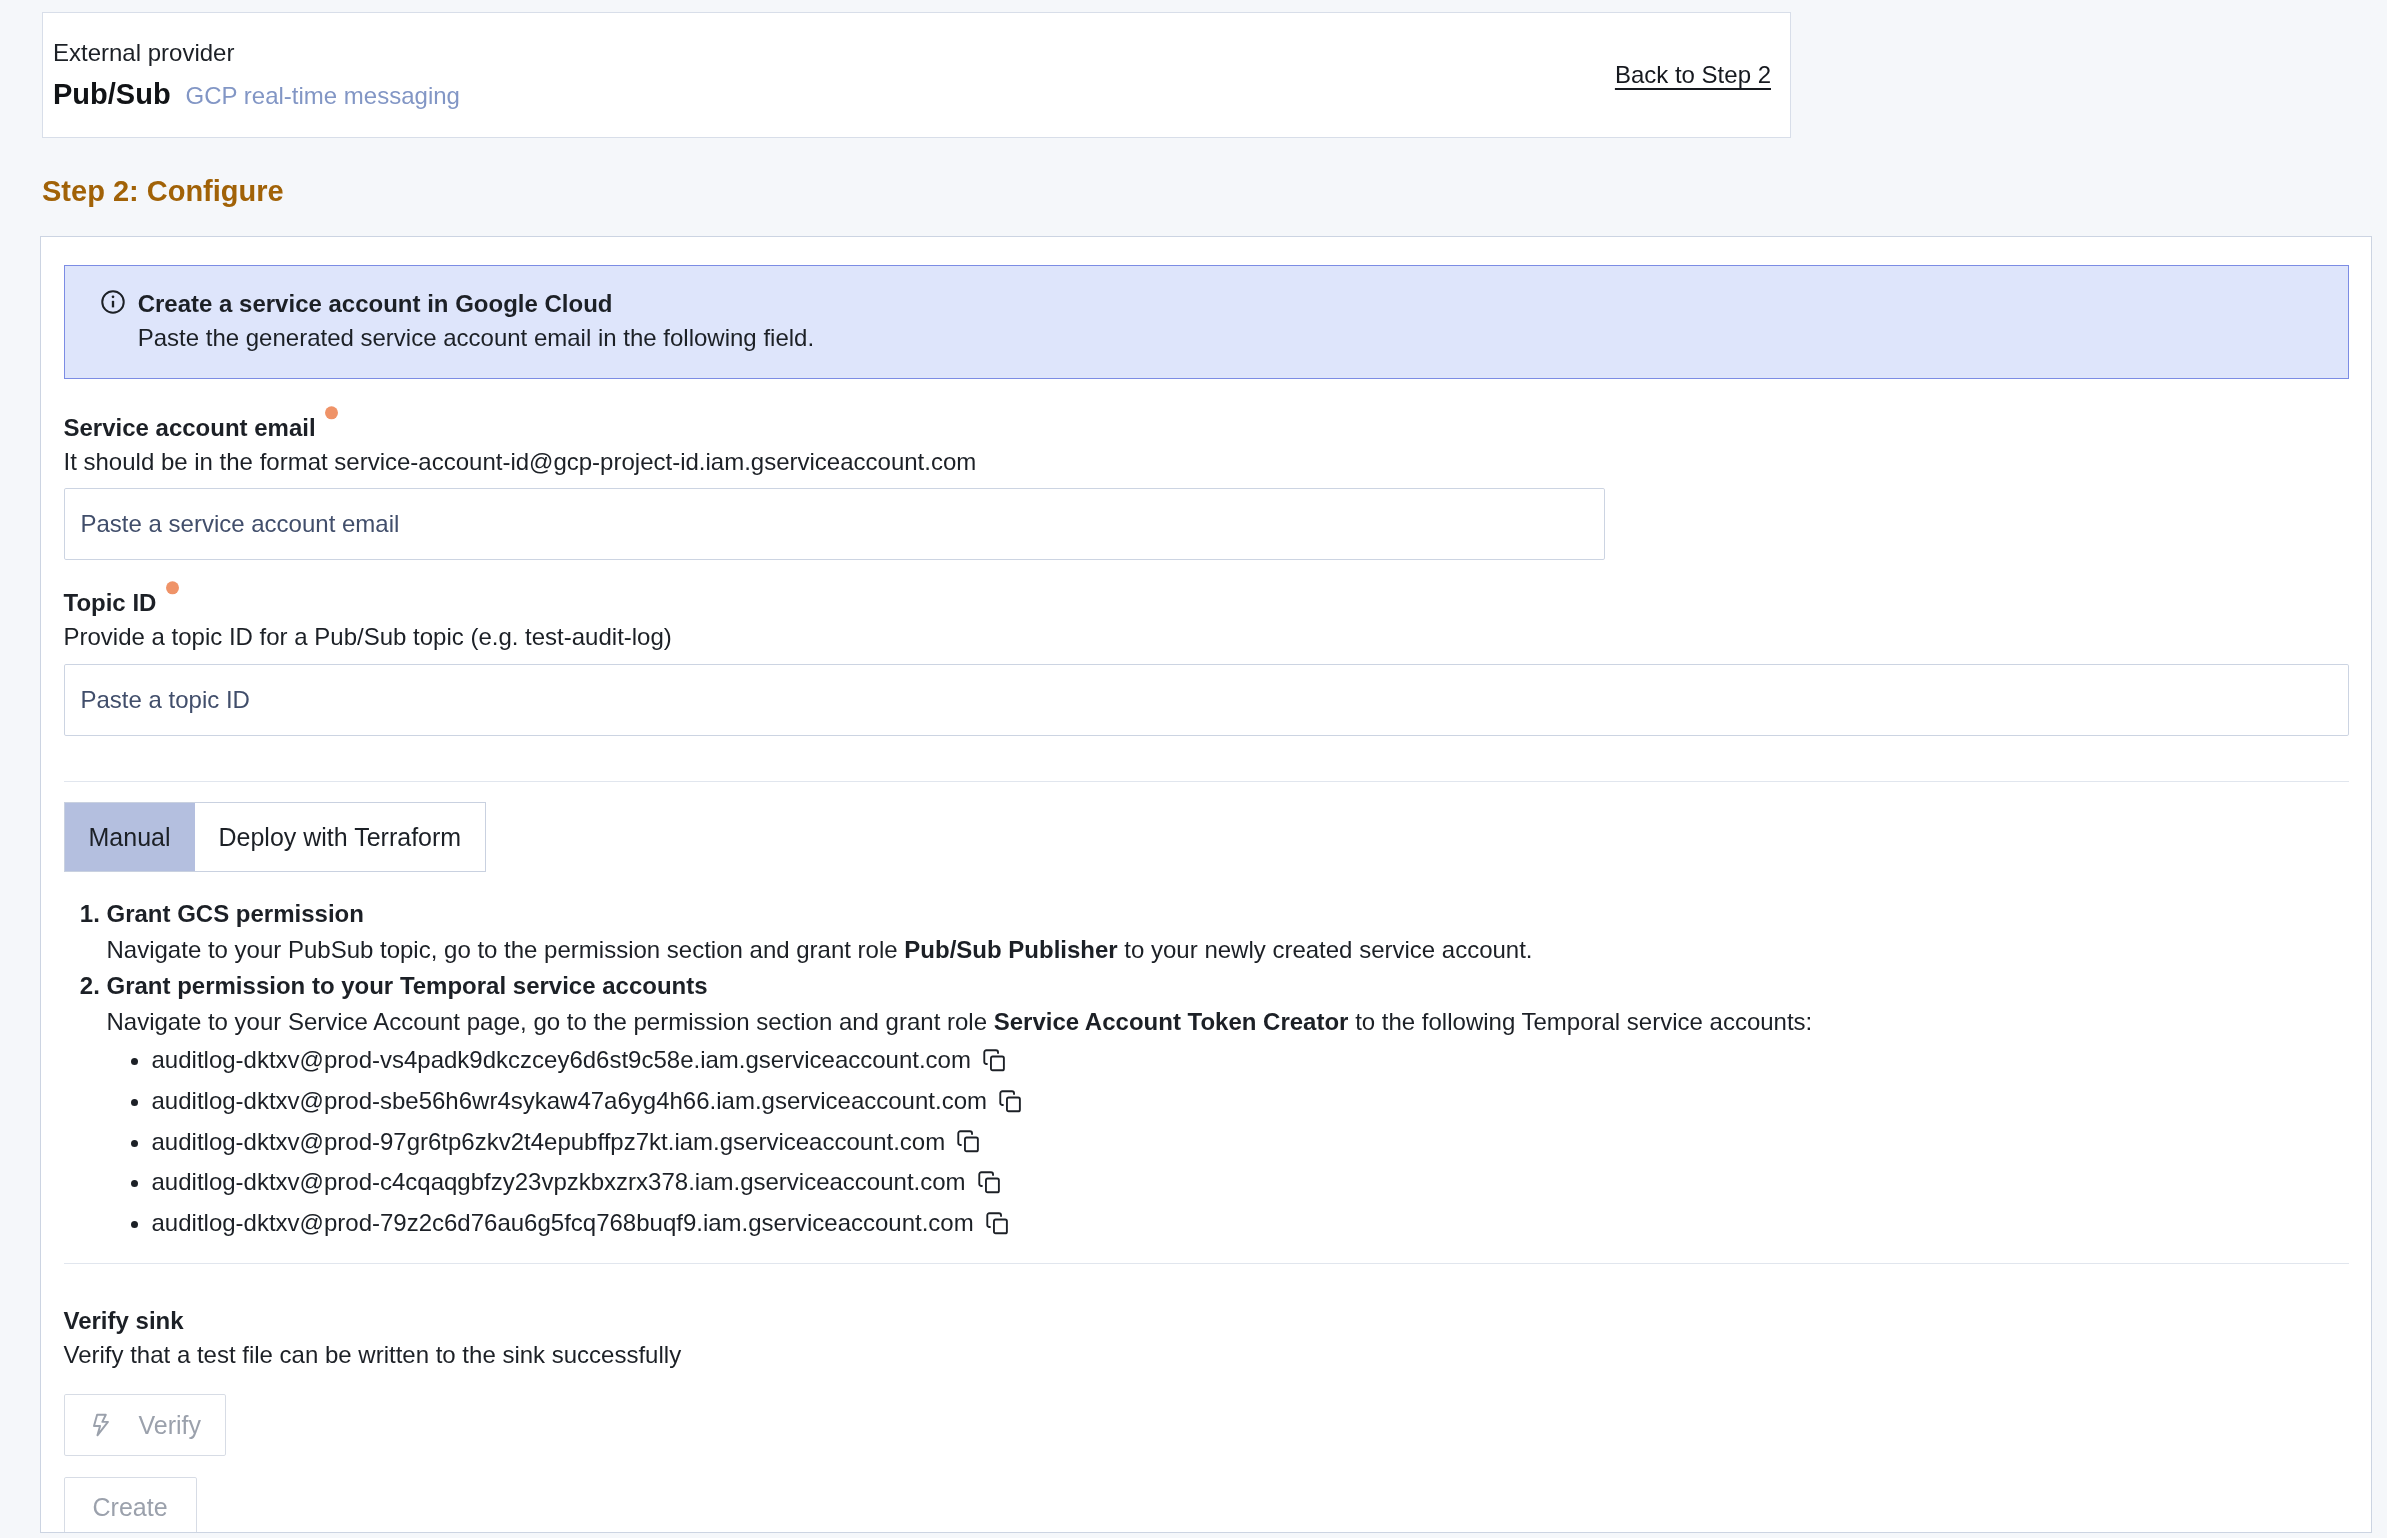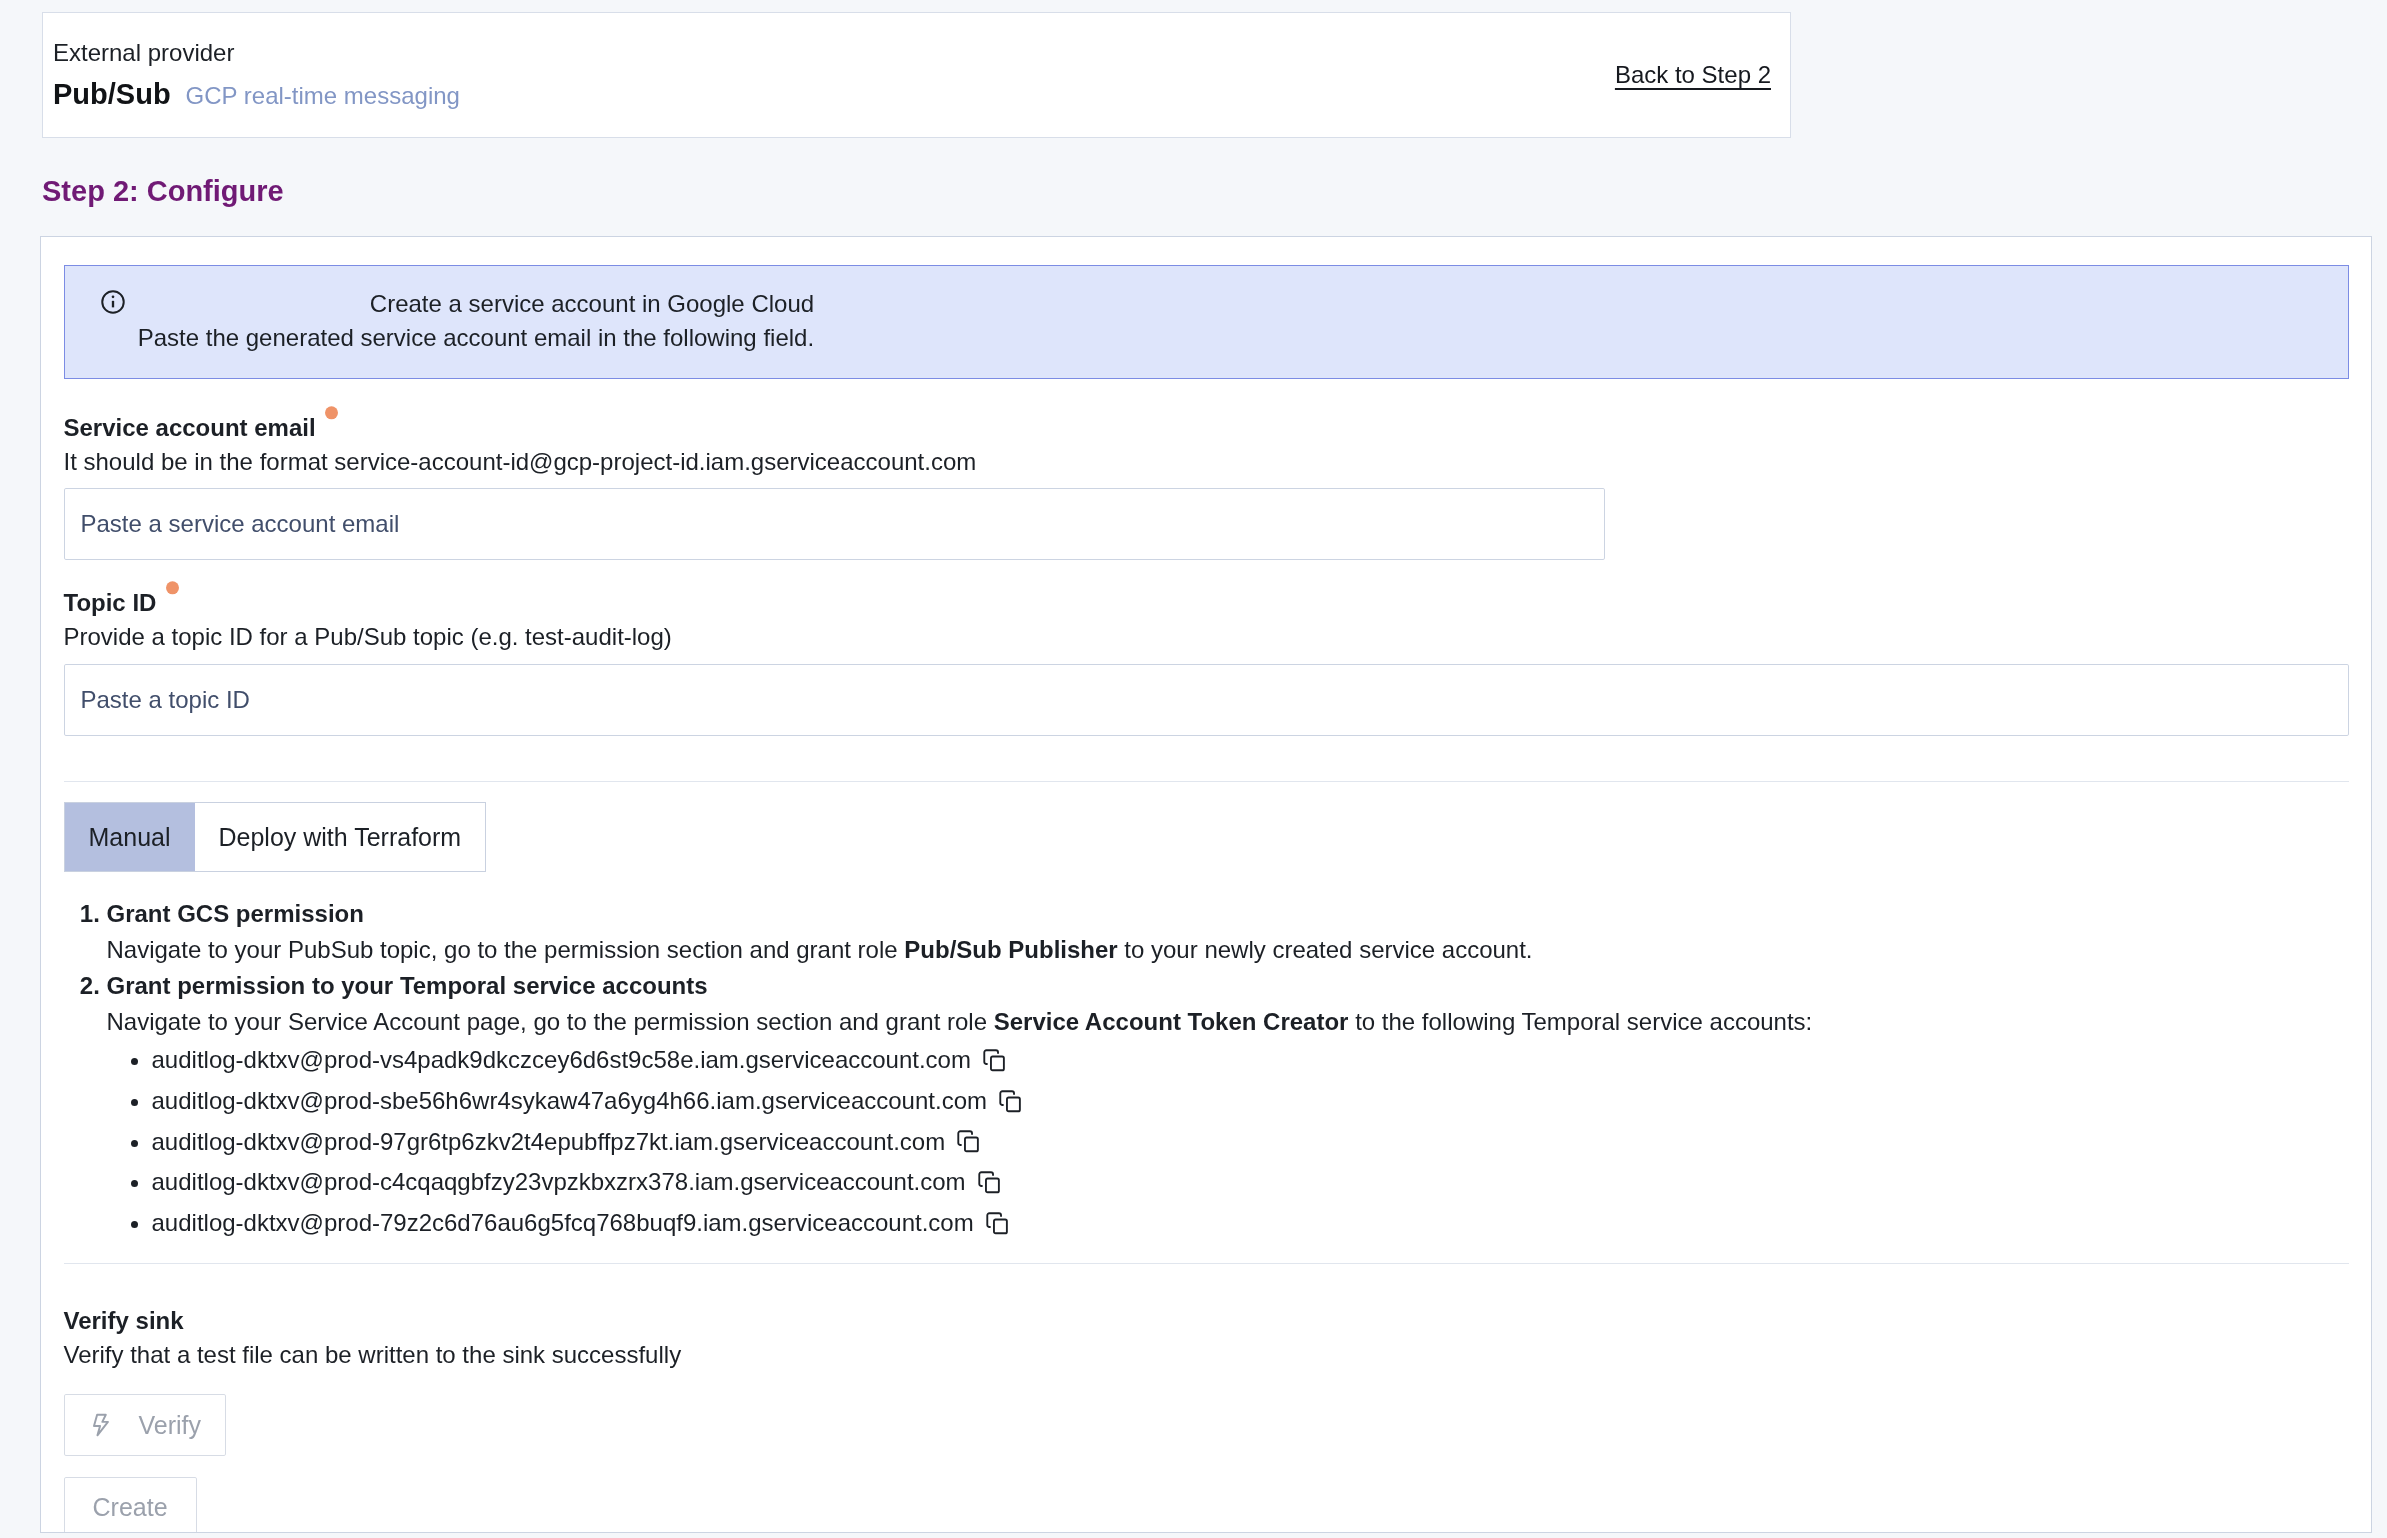--- a/index.html
+++ b/index.html
@@ -32,21 +32,21 @@
   .back-link {
     font-size:24px; color:#16191f; text-decoration:underline; cursor:pointer;
     text-underline-offset:4.7px;
   }
 
   
   .step-title {
     margin:37px 0 0 42px;
     font-size:29px;
     font-weight:700;
-    color:#701a75;
+    color:#a16207;
   }
 
   
   .main-panel {
     margin:28px 0 0 40px;
     width:2332px;
     height:1297px;
     background:#ffffff;
     border:0.9px solid #ccd4e2;
     padding:28px 22.5px 0 22.5px;
@@ -57,21 +57,21 @@
   .info-banner {
     width:100%;
     height:114px;
     background:#dee5fb;
     border:0.9px solid #7c8ce4;
     padding:20.6px 19px 19px 34px;
     display:flex;
     gap:11.2px;
   }
   .info-banner .icon-wrap { flex:0 0 auto; padding-top:1.9px; }
-  .banner-title { font-weight:400; line-height:34px;text-align:right; }
+  .banner-title { font-weight:700; line-height:34px; }
   .banner-desc { line-height:34px; }
 
   
   .field-group-1 { margin-top:32px; }
   .field-group-2 { margin-top:26px; }
   .field-label-row { display:flex; align-items:flex-start; line-height:34px; }
   .field-label { font-weight:700; }
   .required-dot {
     display:inline-block; width:13px; height:13px; border-radius:50%;
     background:#ef9368; margin-left:9.4px; transform:translateY(-4.7px);

